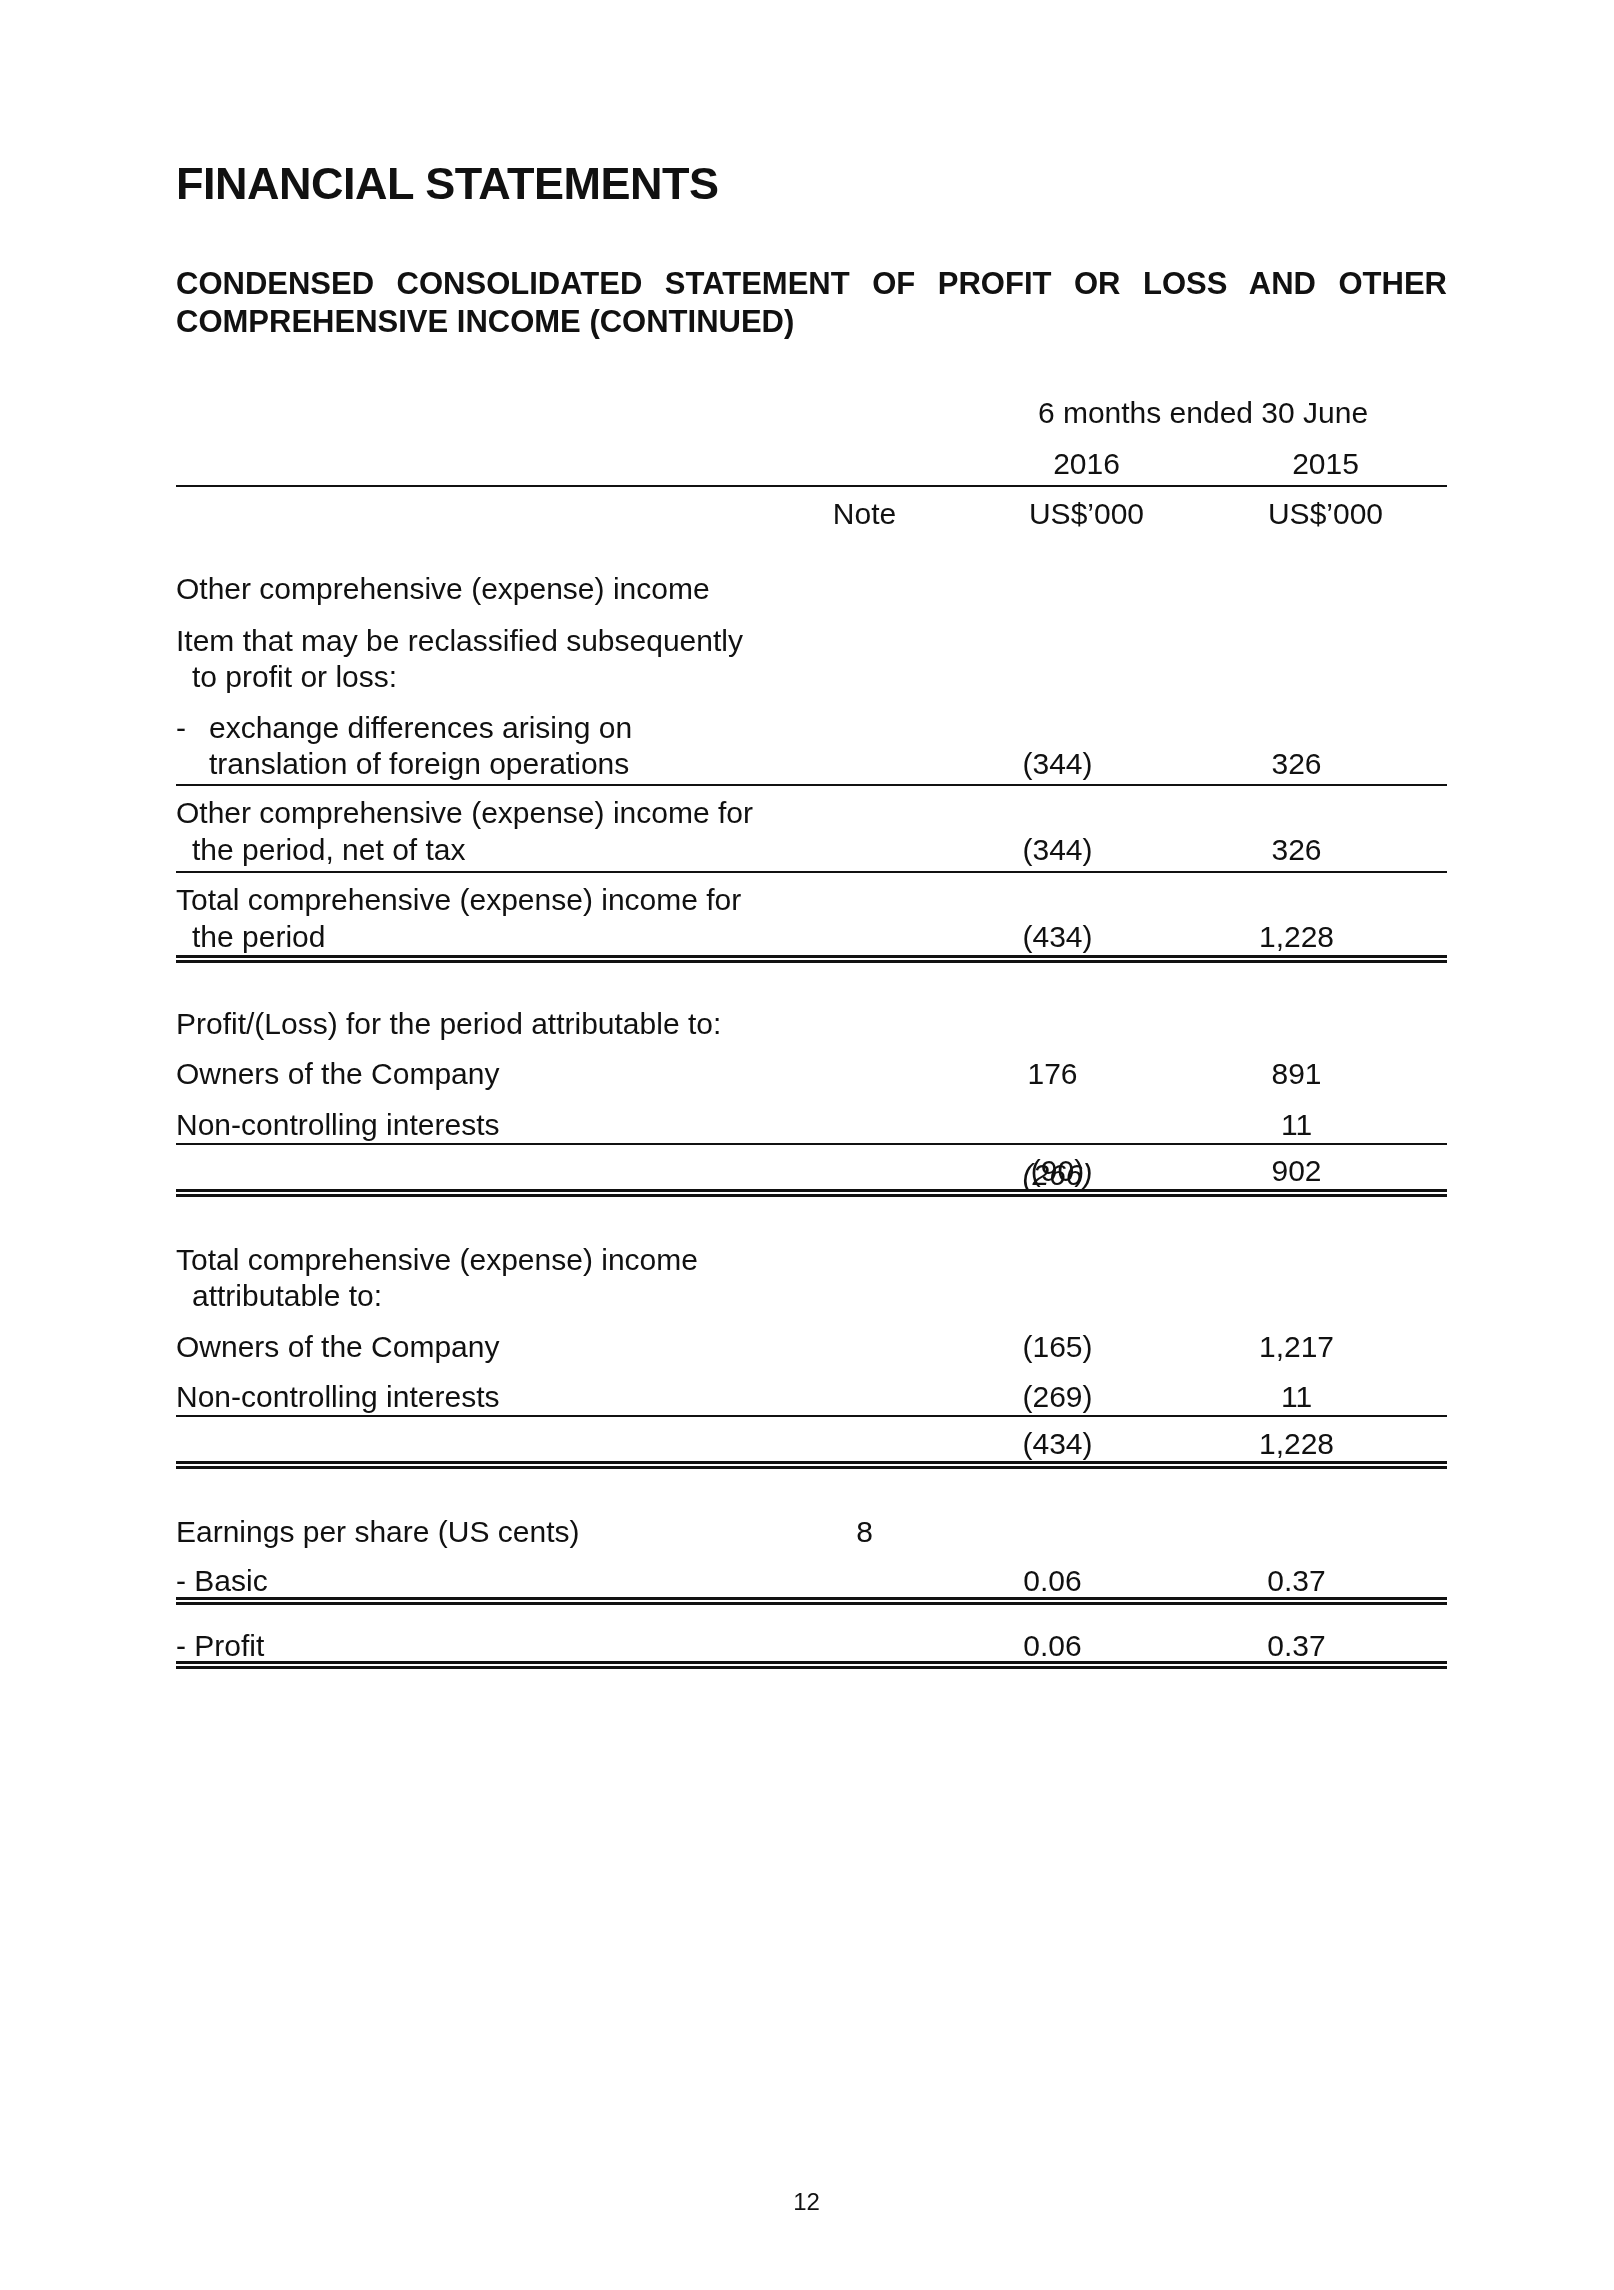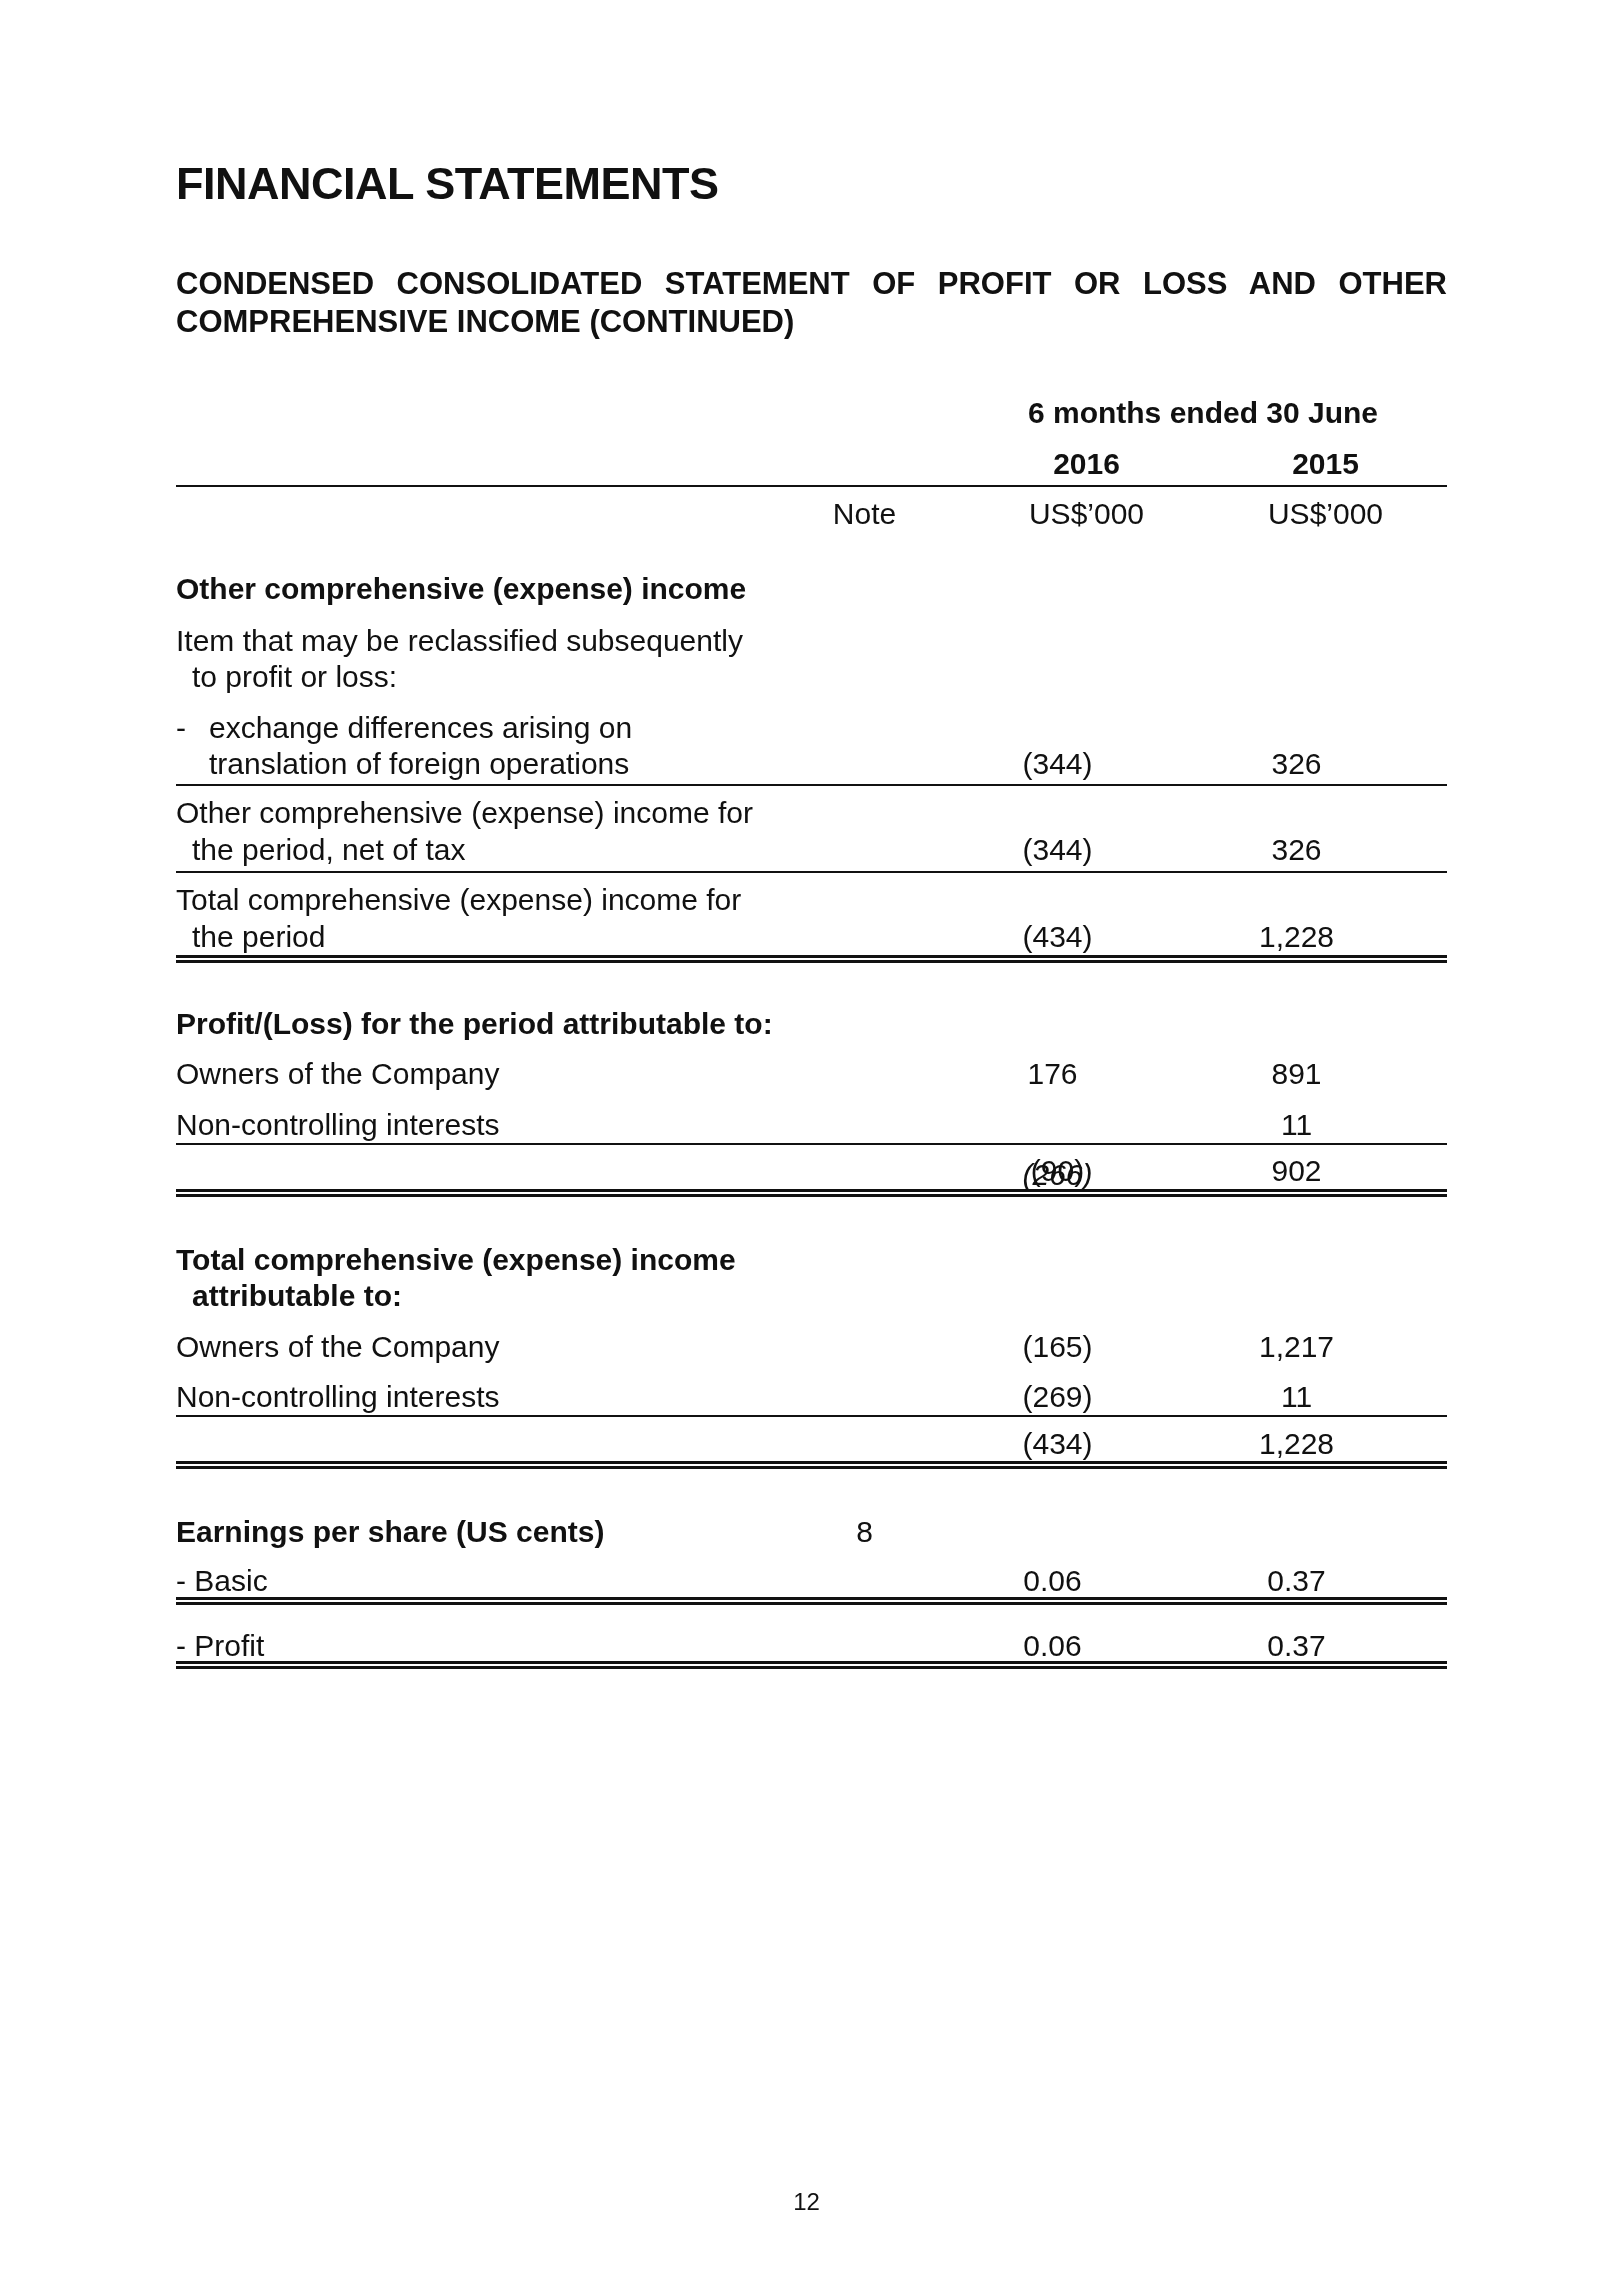--- a/index.html
+++ b/index.html
@@ -6,21 +6,21 @@
   body {
     width: 1615px; height: 2291px; position: relative; overflow: hidden;
     font-family: "Liberation Sans", sans-serif; color: #111111;
   }
   .abs { position: absolute; }
   .title { left: 176px; top: 158px; font-size: 45px; font-weight: bold; letter-spacing: -0.5px; }
   .subtitle { left: 176px; top: 265px; width: 1271px; font-size: 31px; font-weight: bold; line-height: 38px; }
   .subtitle .l1 { display: block; text-align: justify; text-align-last: justify; }
   .subtitle .l2 { display: block; }
   .txt { font-size: 30px; line-height: 37px; white-space: nowrap; text-align: center; }
-  .bold { font-weight: bold; }
+  .bold { font-weight: normal; }
   .r { }
   .c { text-align: center; }
   .rule { position: absolute; left: 176px; width: 1271px; height: 2px; background: #111; }
   .dbl { position: absolute; left: 176px; width: 1271px; height: 8px;
          border-top: 3px solid #111; border-bottom: 3px solid #111; box-sizing: border-box; }
   .label { left: 176px; }
   .indent { padding-left: 16px; }
   .c16 { left: 990px; width: 135px; }
   .c15 { left: 1228px; width: 137px; }
   .note { left: 812px; width: 105px; }

